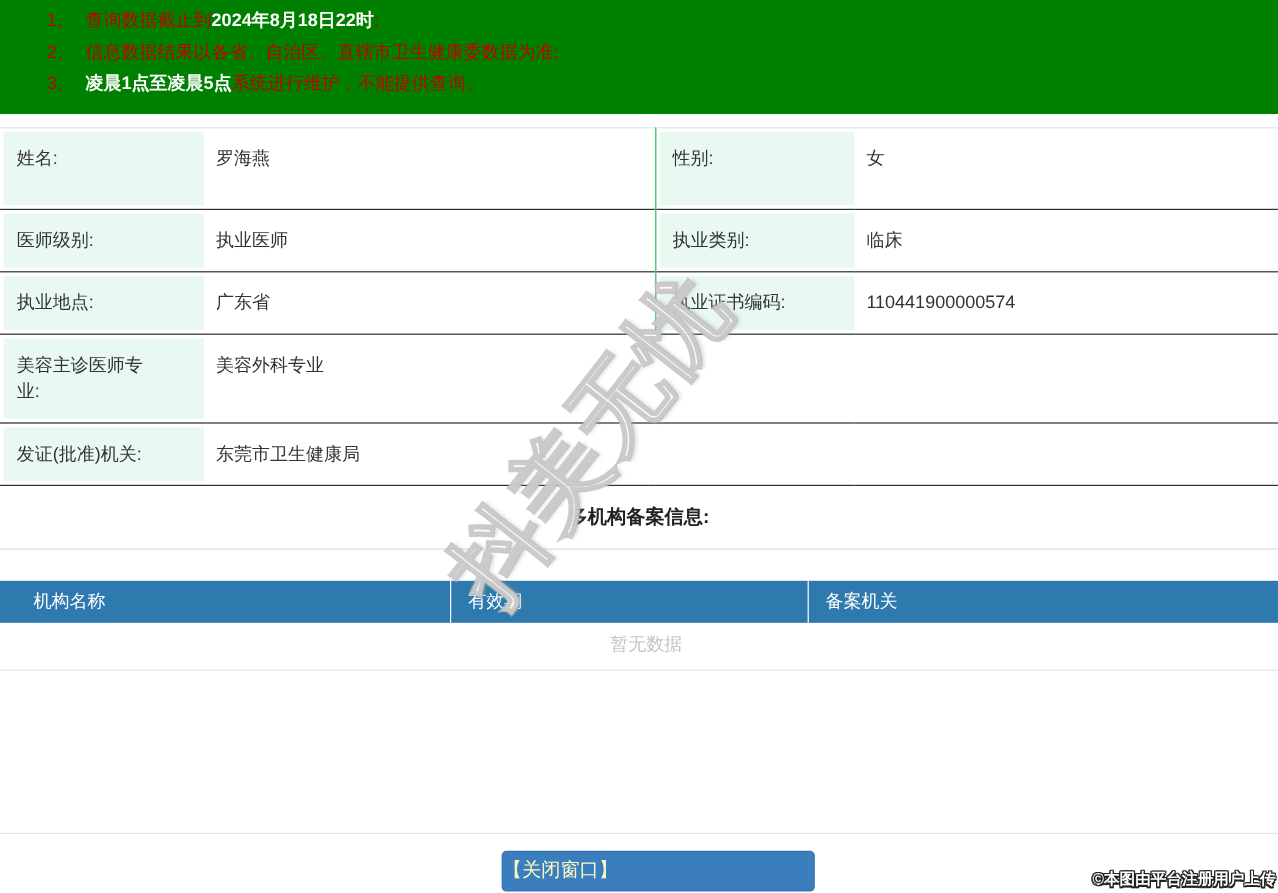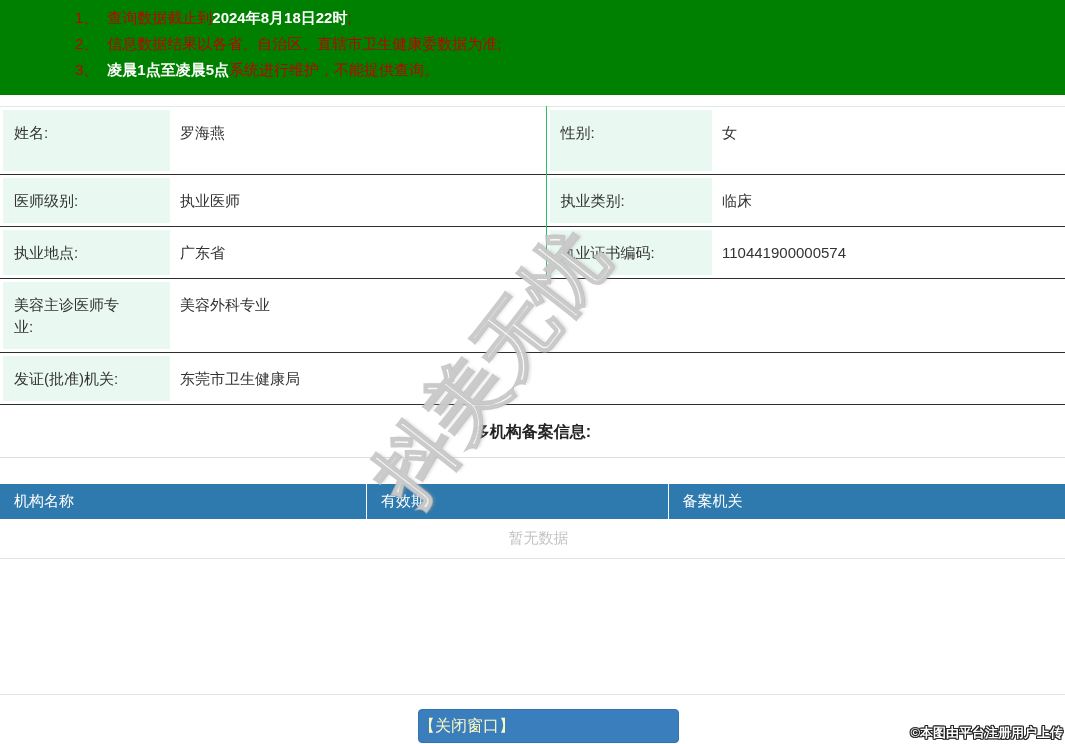--- a/index.html
+++ b/index.html
@@ -14,21 +14,21 @@
     height: 744px;
     background: #fff;
     overflow: hidden;
   }
 
   
   .notice {
     width: 100%;
     height: 95px;
     background: #008000;
-    padding: 5px 10px 0 75px;
+    padding: 5px 10px 0 39px;
     color: #c00000;
     font-size: 15px;
   }
   .notice-line { line-height: 26px; white-space: nowrap; }
   .notice-line .n-num { margin-right: 9px; }
   .notice-line strong { color: #ffffff; font-weight: bold; }
 
   
   .profile {
     width: 1065px;
@@ -59,20 +59,21 @@
     color: #222;
     border-bottom: 1px solid #dedede;
   }
   .filing-header {
     display: flex;
     margin-top: 26px;
     height: 35px;
     background: #2e79ad;
     color: #ffffff;
     font-size: 15px;
+    padding-left: 14px;
   }
   .filing-header .fcol {
     display: flex;
     align-items: center;
     padding-left: 14px;
   }
   .filing-header .fcol1 { width: 385px; }
   .filing-header .fcol2 { width: 317px; border-left: 1px solid #fff; }
   .filing-header .fcol3 { width: 418px; border-left: 1px solid #fff; }
   .filing-empty {

